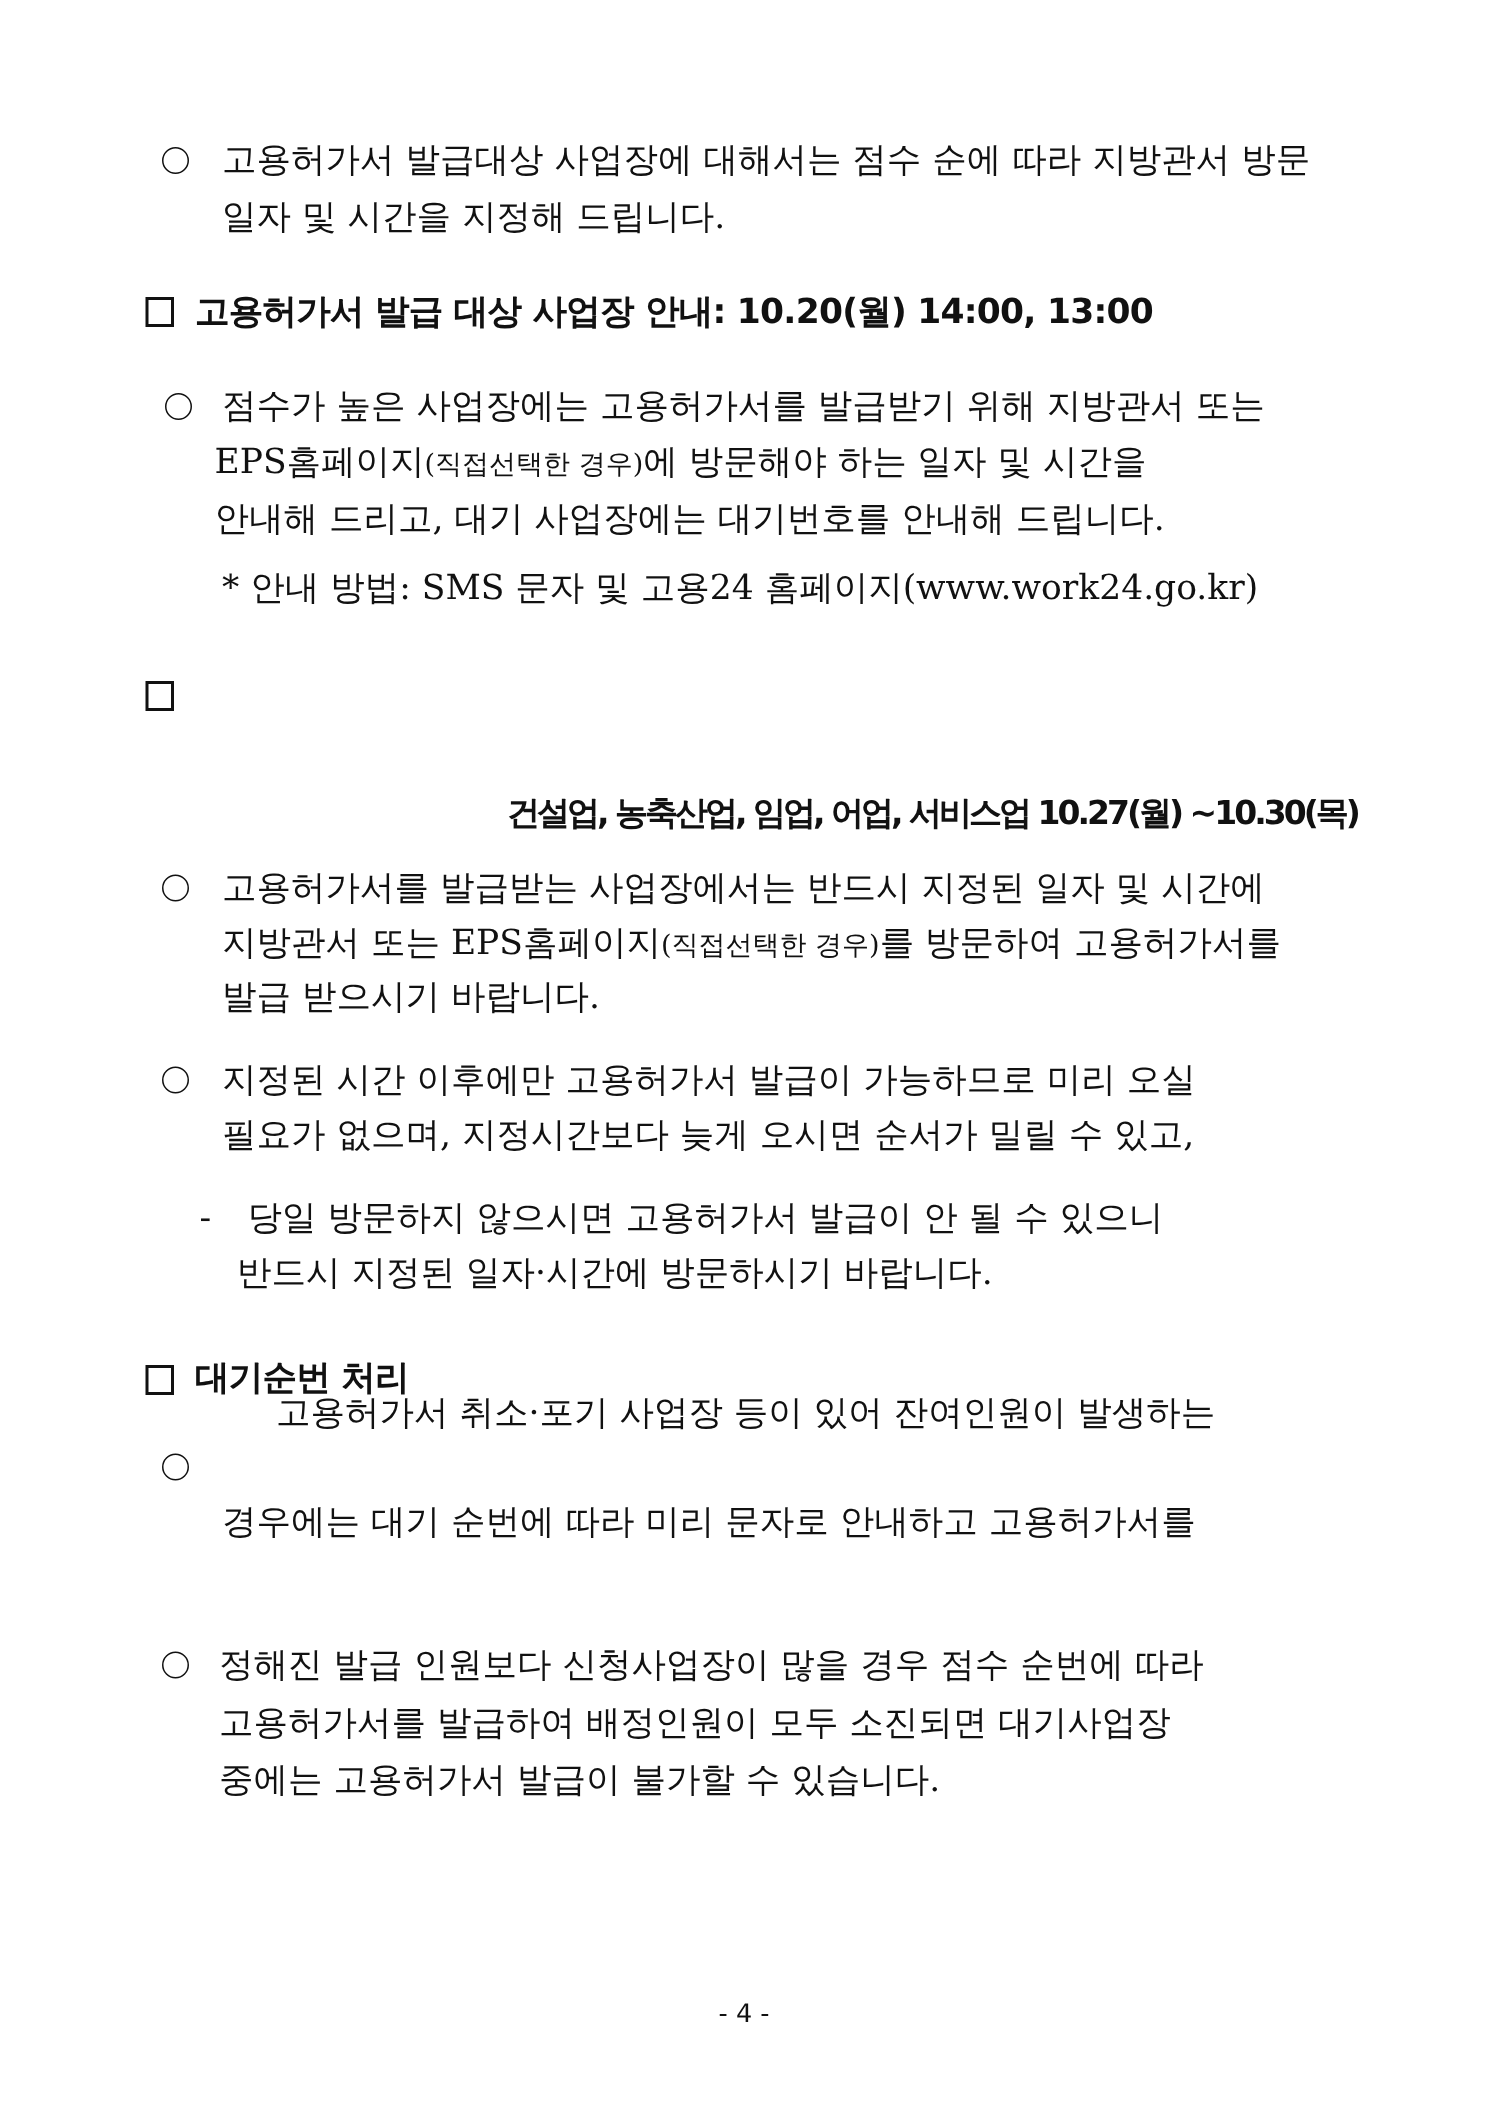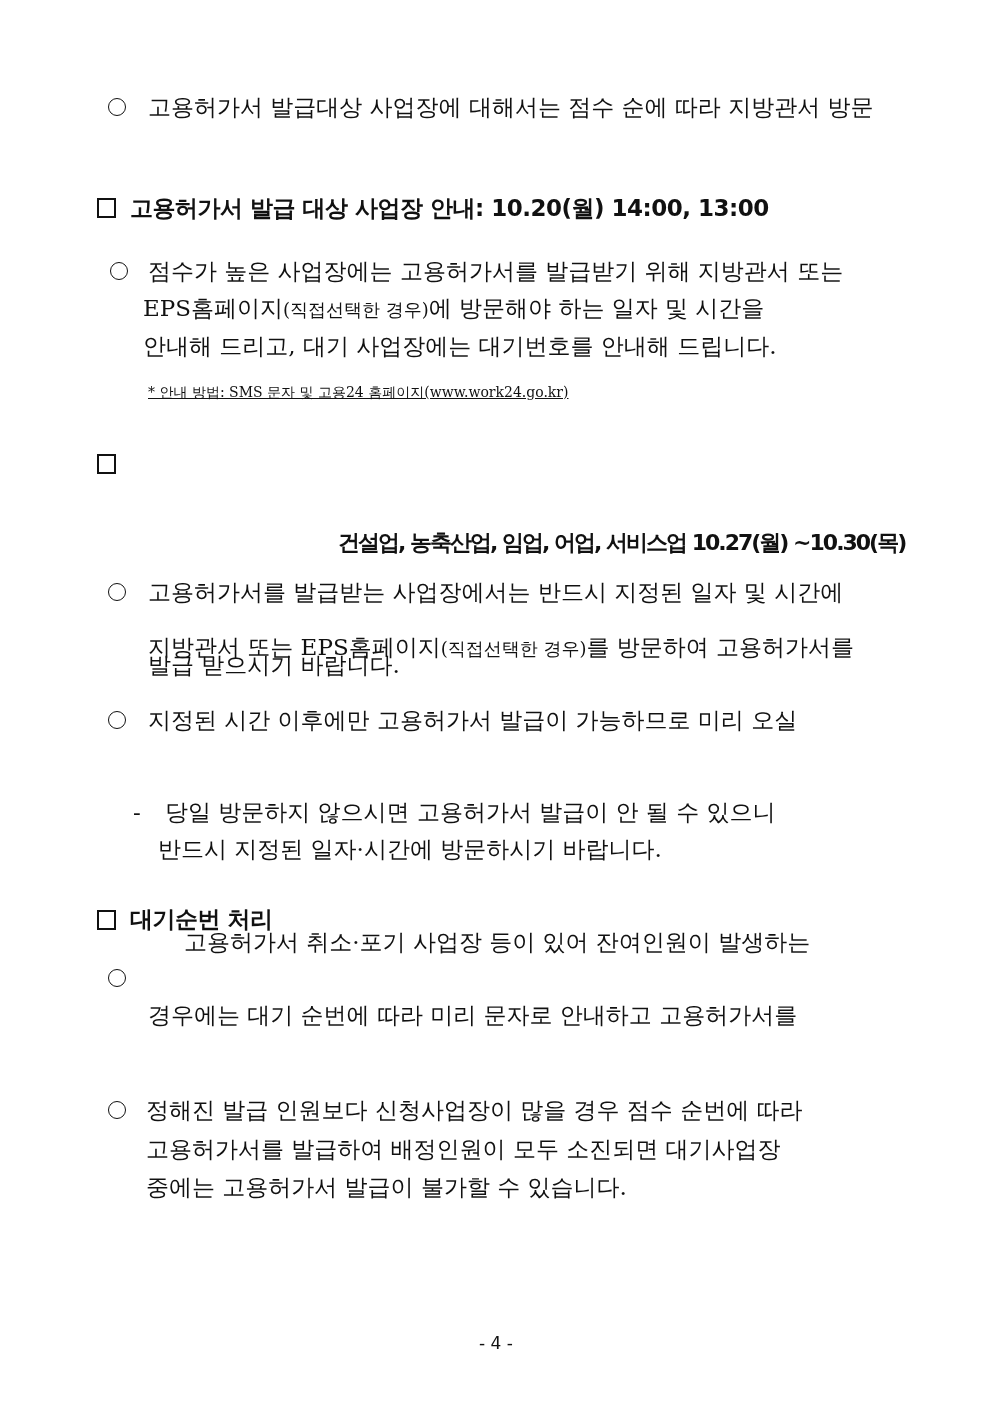--- a/index.html
+++ b/index.html
@@ -34,61 +34,62 @@
     font-weight: bold;
     font-size: 23px;
     line-height: 30px;
     white-space: nowrap;
     letter-spacing: -0.5px;
   }
   .head.condensed { letter-spacing: -2px; font-size: 22px; margin-top: 43px; }
   .small { font-size: 18px; }
   .note {
     position: absolute;
-    font-size: 14px; line-height: 26px;
+    font-size: 23px; line-height: 26px;
     white-space: nowrap;
-    text-decoration: underline;
   }
   .dash { position: absolute; font-size: 23px; line-height: 30px; }
   .footer {
     position: absolute; left: 0; width: 992px; top: 1333px;
     text-align: center; font-family: "DejaVu Sans", sans-serif; font-size: 17px;
   }
 </style>
 </head>
 <body>
 
 <div class="page">
 
   <div class="circ" style="left:108px; top:98px;"></div>
   <div class="line" style="left:148px; right:96px; top:92px;">고용허가서 발급대상 사업장에 대해서는 점수 순에 따라 지방관서 방문</div>
+  <div class="line" style="left:148px; top:130px;">일자 및 시간을 지정해 드립니다.</div>
 
   <div class="sq" style="left:97px; top:198px;"></div>
   <div class="head" style="left:130px; top:193px;">고용허가서 발급 대상 사업장 안내: 10.20(월) 14:00, 13:00</div>
 
   <div class="circ" style="left:110px; top:262px;"></div>
   <div class="line" style="left:148px; top:256px;">점수가 높은 사업장에는 고용허가서를 발급받기 위해 지방관서 또는</div>
   <div class="line" style="left:143px; top:293px;">
     <span>EPS홈페이지</span><span class="small">(직접선택한 경우)</span><span>에 방문해야 하는 일자 및 시간을</span>
   </div>
   <div class="line" style="left:143px; top:331px;">안내해 드리고, 대기 사업장에는 대기번호를 안내해 드립니다.</div>
   <div class="note" style="left:148px; top:379px;">* 안내 방법: SMS 문자 및 고용24 홈페이지(www.work24.go.kr)</div>
 
   <div class="sq" style="left:97px; top:454px;"></div>
   <div class="head condensed" style="left:338px; top:485px;">건설업, 농축산업, 임업, 어업, 서비스업 10.27(월) ~10.30(목)</div>
 
   <div class="circ" style="left:108px; top:583px;"></div>
   <div class="line" style="left:148px; top:577px;">고용허가서를 발급받는 사업장에서는 반드시 지정된 일자 및 시간에</div>
-  <div class="line" style="left:148px; top:614px;margin-top:18px;">
+  <div class="line" style="left:148px; top:614px;">
     <span>지방관서 또는 EPS홈페이지</span><span class="small">(직접선택한 경우)</span><span>를 방문하여 고용허가서를</span>
   </div>
   <div class="line" style="left:148px; top:650px;">발급 받으시기 바랍니다.</div>
 
   <div class="circ" style="left:108px; top:711px;"></div>
   <div class="line" style="left:148px; top:705px;">지정된 시간 이후에만 고용허가서 발급이 가능하므로 미리 오실</div>
+  <div class="line" style="left:148px; top:742px;">필요가 없으며, 지정시간보다 늦게 오시면 순서가 밀릴 수 있고,</div>
 
   <div class="dash" style="left:133px; top:797px;">-</div>
   <div class="line" style="left:165px; top:797px;">당일 방문하지 않으시면 고용허가서 발급이 안 될 수 있으니</div>
   <div class="line" style="left:158px; top:834px;">반드시 지정된 일자·시간에 방문하시기 바랍니다.</div>
 
   <div class="sq" style="left:97px; top:910px;"></div>
   <div class="head" style="left:130px; top:904px;">대기순번 처리</div>
 
   <div class="circ" style="left:108px; top:969px;"></div>
   <div class="line" style="left:152px; top:927px;margin-left:32px;">고용허가서 취소·포기 사업장 등이 있어 잔여인원이 발생하는</div>

